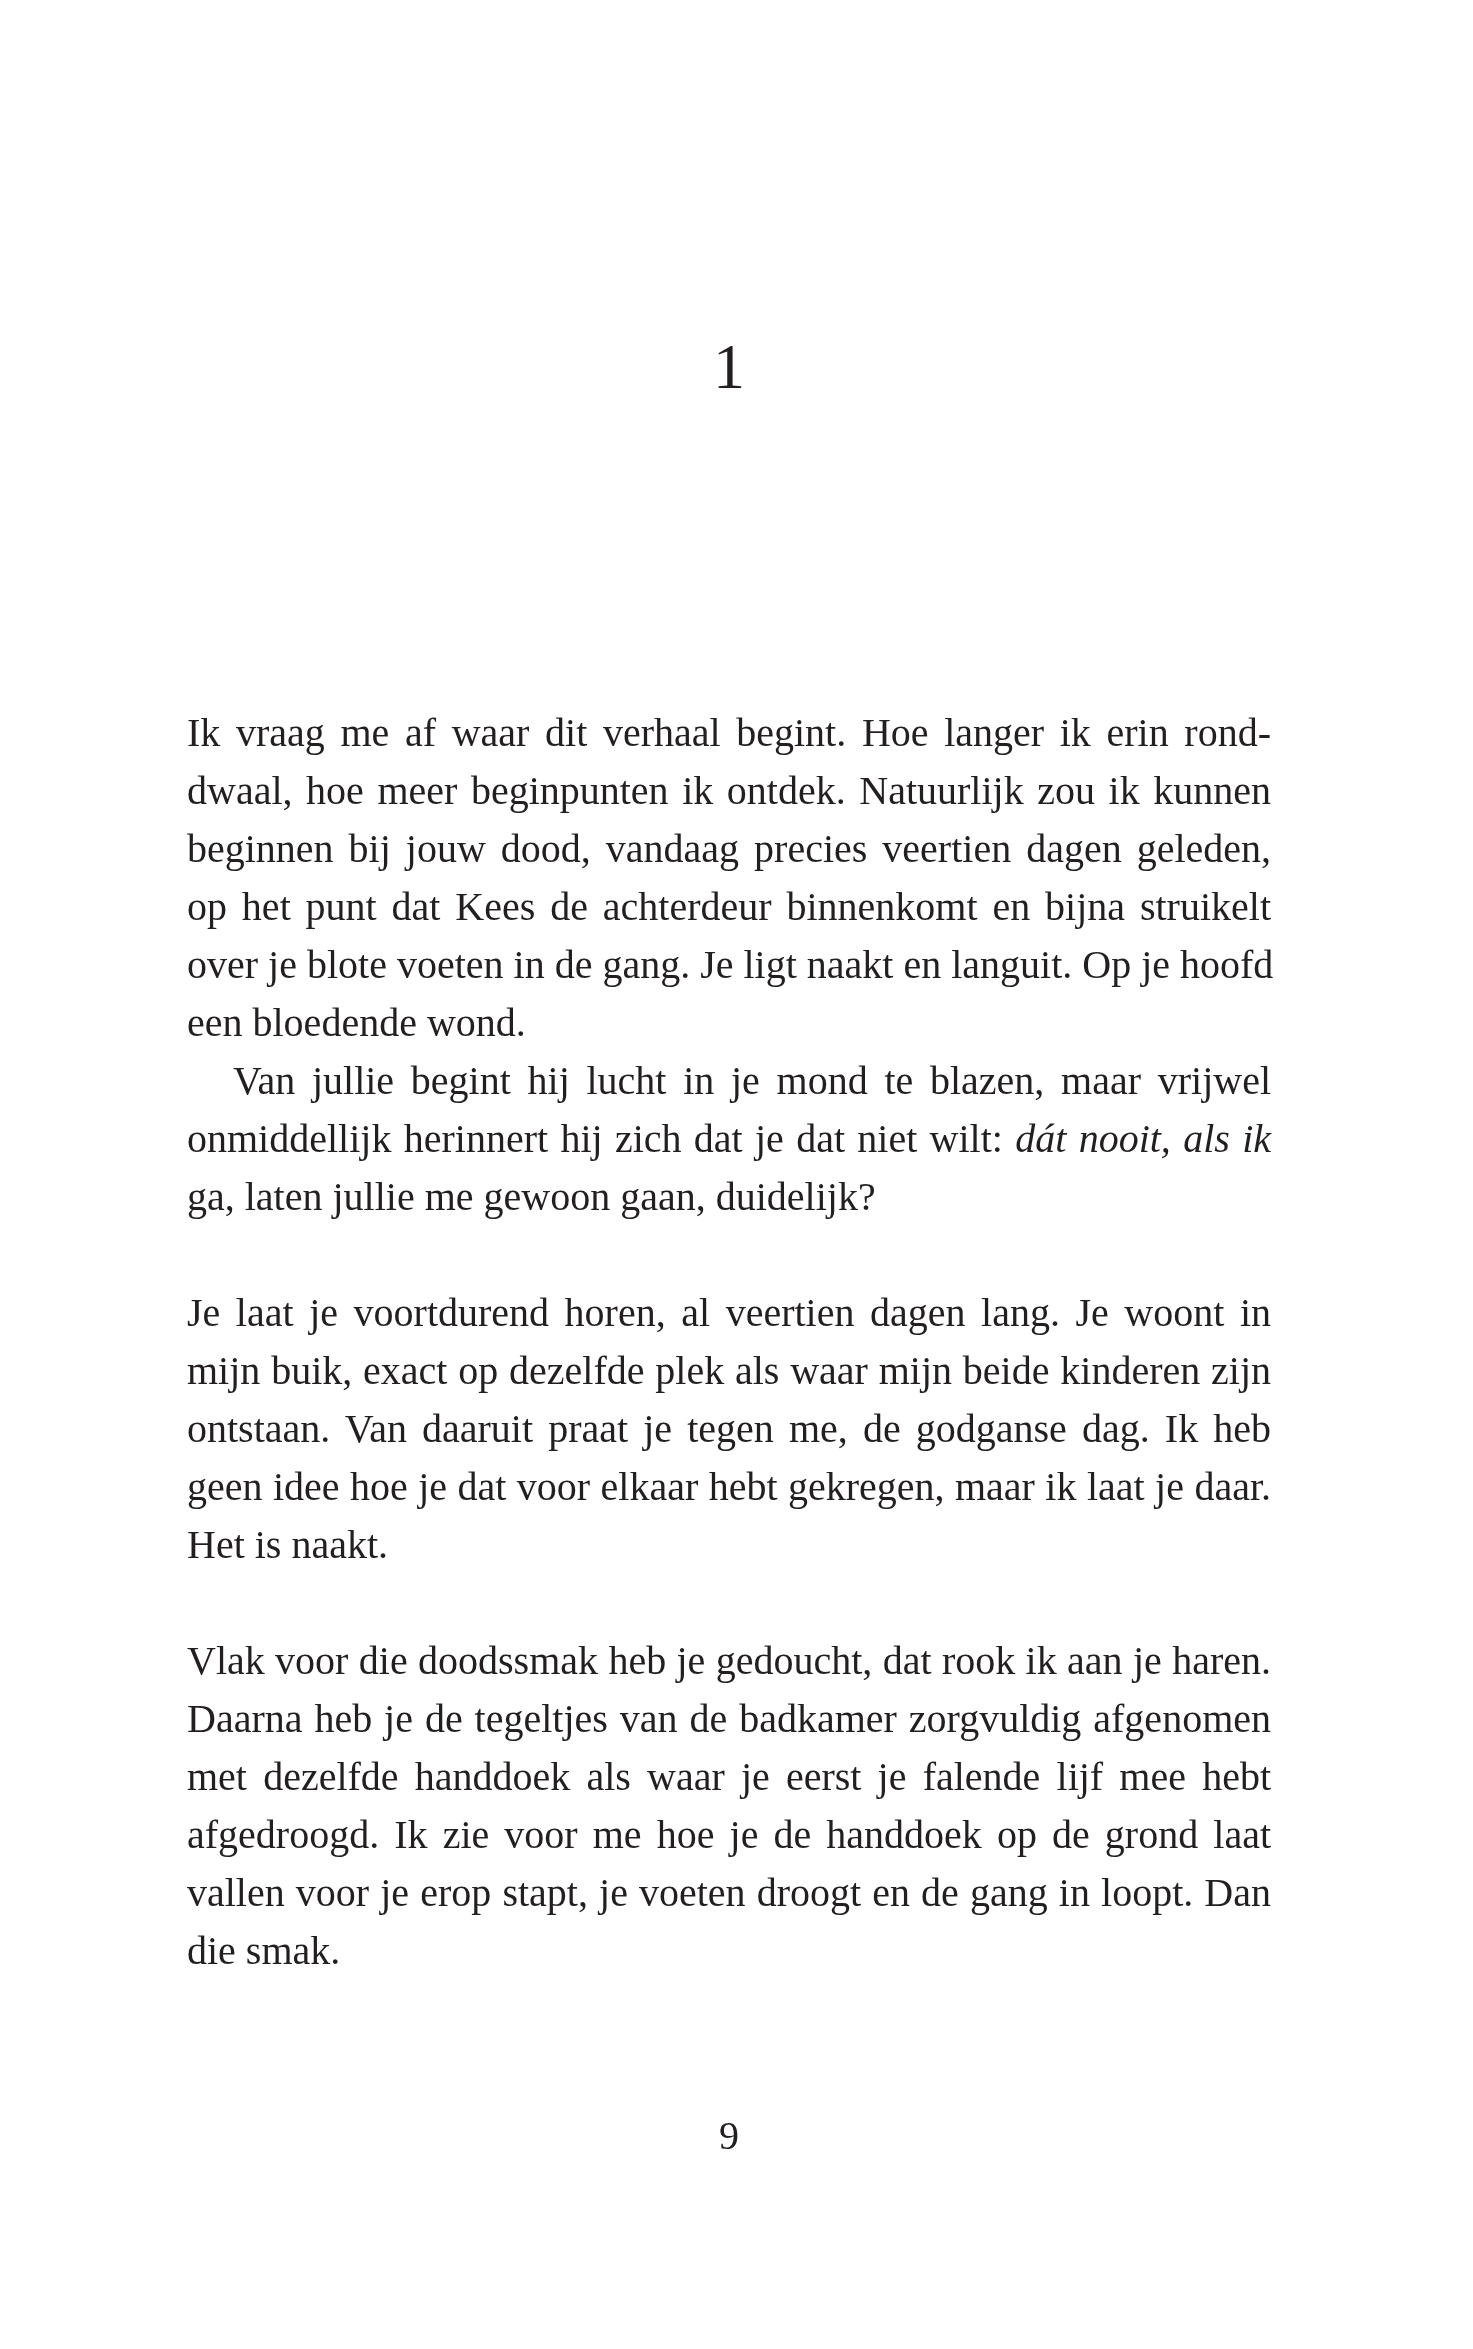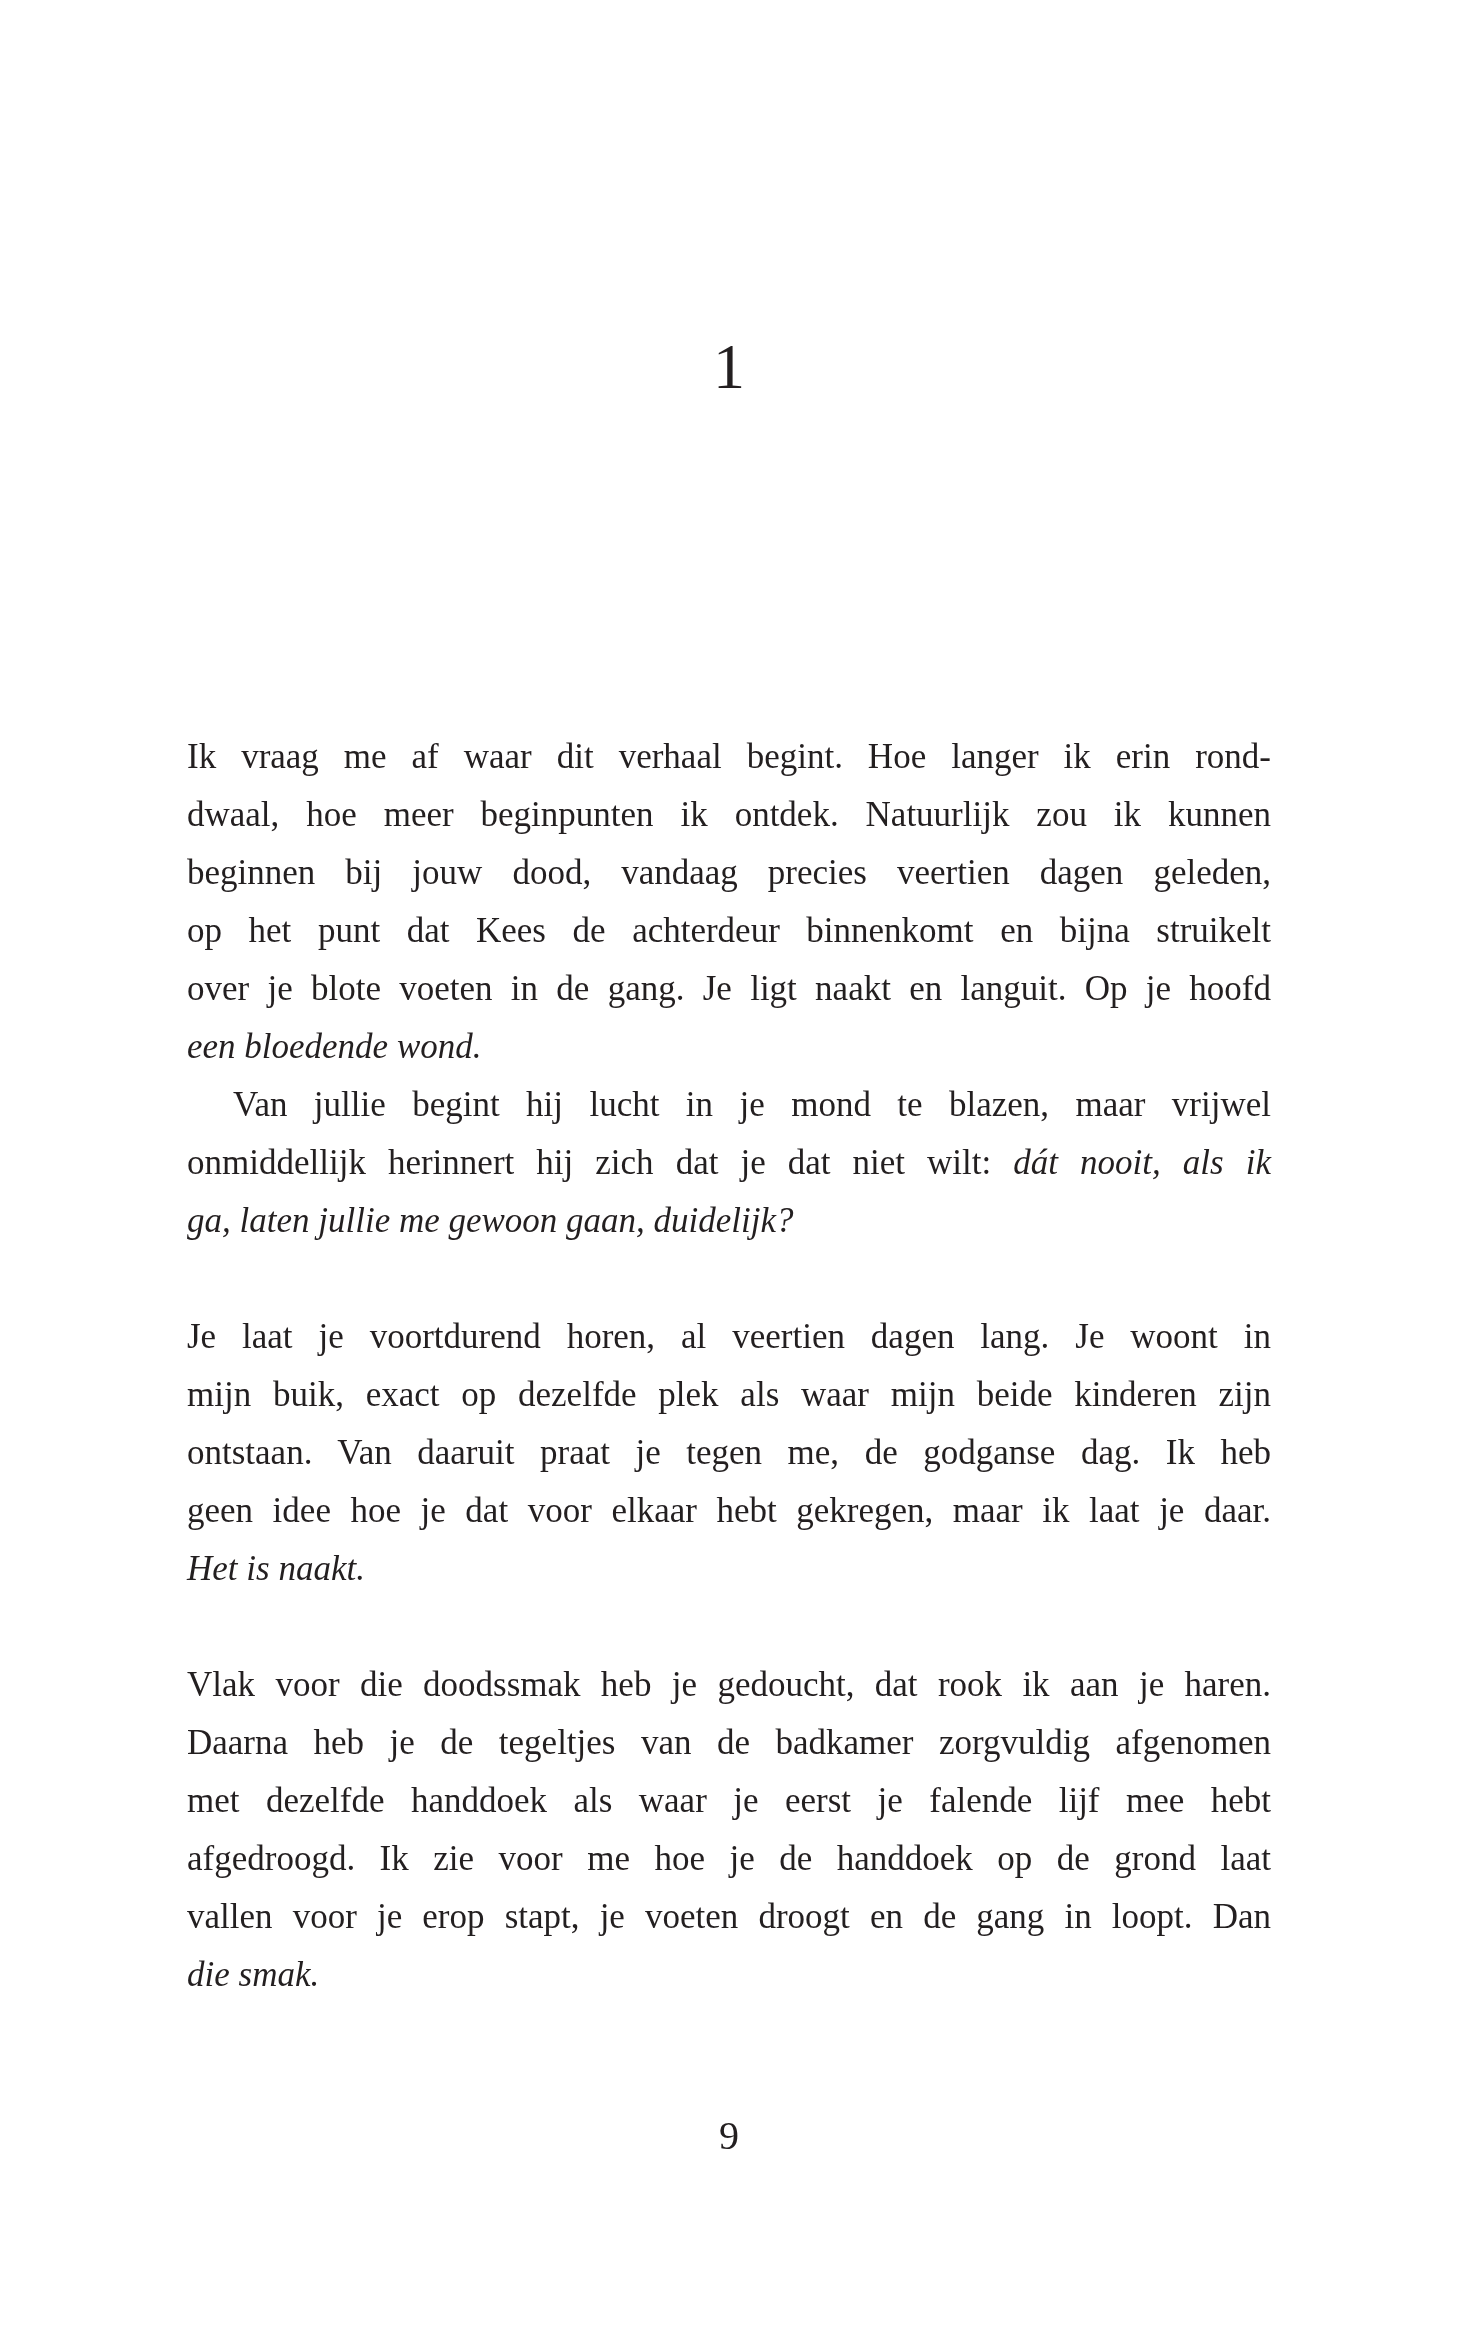--- a/index.html
+++ b/index.html
@@ -23,35 +23,34 @@
     text-align: center;
     font-size: 64px;
     line-height: 64px;
     font-weight: normal;
     margin: 0;
   }
   .text-block {
     position: absolute;
     left: 187px;
     width: 1084px;
-    top: 728px;
-    font-size: 35px;
+    top: 704px;
+    font-size: 40px;
   }
   .line {
     display: block;
     height: 58px;
     line-height: 58px;
     white-space: nowrap;
     text-align: justify;
     text-align-last: justify;
     overflow: visible;
   }
   .line.last {
     text-align-last: left;
-    font-style: italic;
   }
   .line.indent {
     padding-left: 46px;
   }
   .line.blank {
     height: 58px;
   }
   .line .it {
     font-style: italic;
   }

